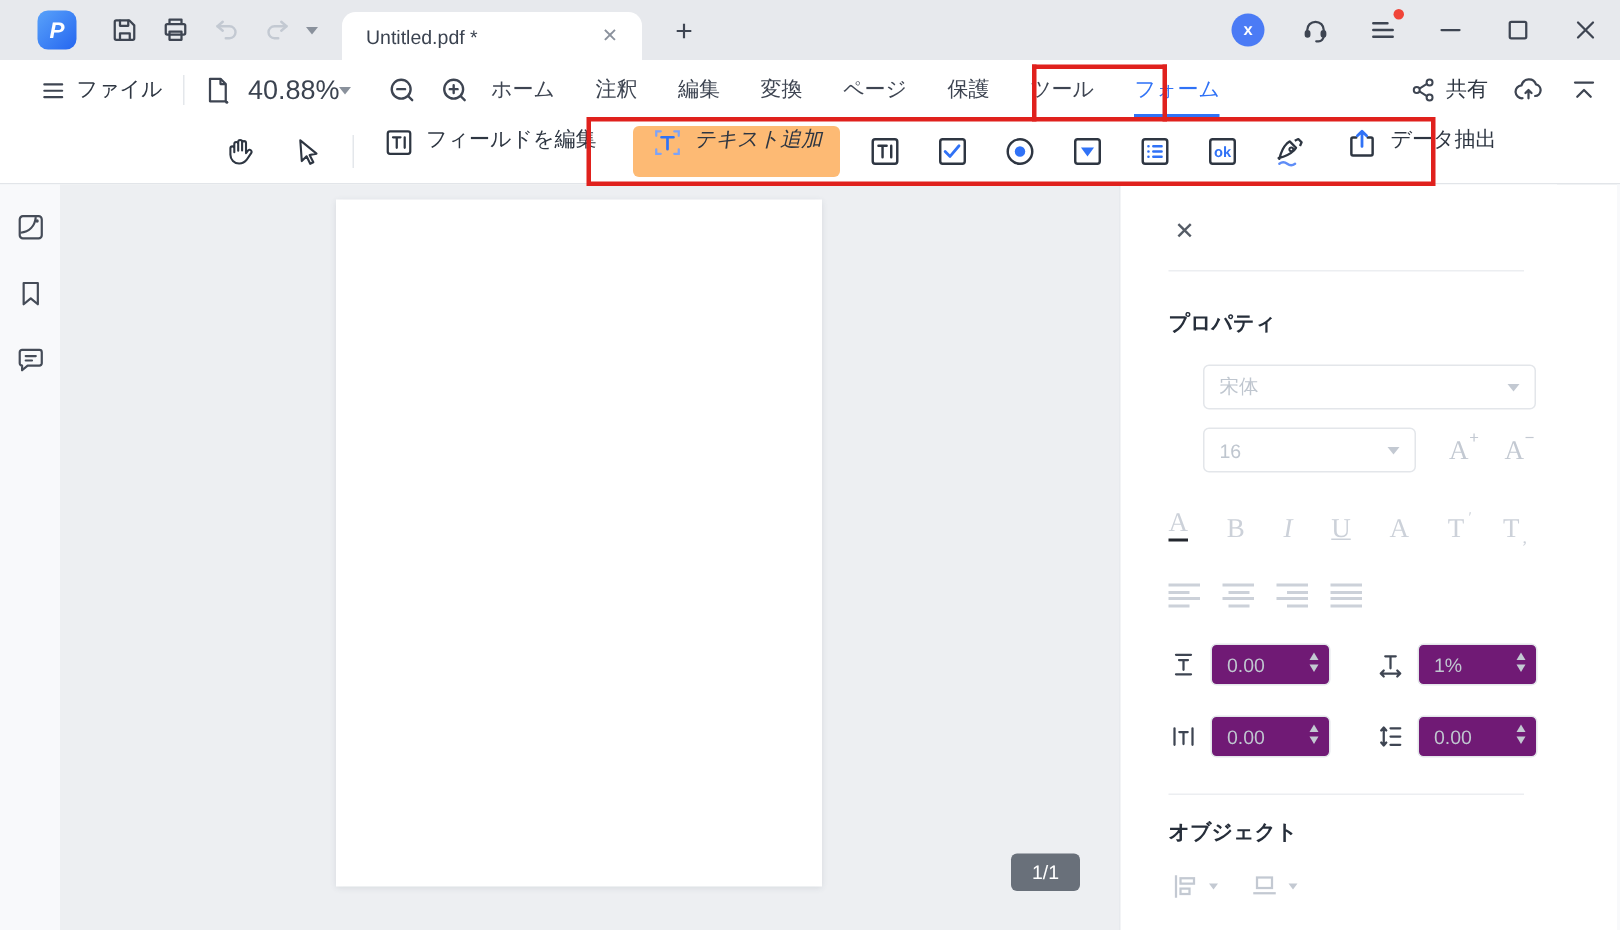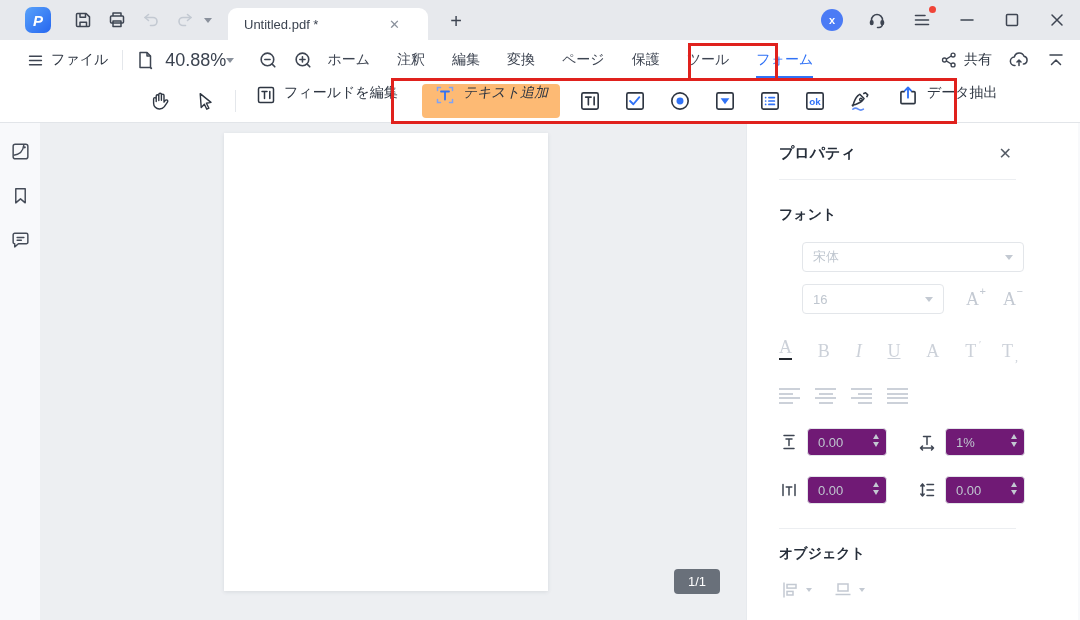--- a/index.html
+++ b/index.html
@@ -10,21 +10,21 @@
   
   .titlebar { position:absolute; left:0; top:0; width:1080px; height:40px; background:#e7e9ed; display:flex; align-items:center; }
   .logo { position:absolute; left:25px; top:7px; width:26px; height:26px; border-radius:7px;
           background:linear-gradient(135deg,#59a2fa,#2566f0); color:#fff; font-weight:bold; font-size:15px;
           display:flex; align-items:center; justify-content:center; font-style:italic; }
   .tb-icon { width:22px; height:22px; color:#3e4552; display:flex; align-items:center; justify-content:center; cursor:pointer; }
   .tb-icon.disabled { color:#c3c9d2; }
   .tb-left { position:absolute; left:72px; top:9px; display:flex; gap:12px; align-items:center; }
   .tb-caret { width:0; height:0; border-left:4px solid transparent; border-right:4px solid transparent; border-top:5px solid #8a919c; margin-left:-4px; }
   .doc-tab { position:absolute; left:228px; top:8px; width:200px; height:32px; background:#fff; border-radius:9px 9px 0 0;
-             display:flex; align-items:center; padding:0 24px 0 16px; }
+             display:flex; align-items:center; padding:0 12px 0 16px; }
   .doc-tab .t-title { flex:1; font-size:13px; color:#3b4350; white-space:nowrap; overflow:hidden; }
   .t-close { color:#8a919c; font-size:13px; cursor:pointer; padding:2px 4px; }
   .new-tab { position:absolute; left:443px; top:8px; width:26px; height:26px; color:#3e4552; font-size:20px; font-weight:300;
              display:flex; align-items:center; justify-content:center; cursor:pointer; }
   .tb-right { position:absolute; right:12px; top:0; height:40px; display:flex; align-items:center; gap:23px; }
   .avatar { width:22px; height:22px; border-radius:50%; background:#4b7bf5; color:#fff; font-size:11px; font-weight:bold;
             display:flex; align-items:center; justify-content:center; cursor:pointer; }
   .menu-dot { position:relative; }
   .menu-dot .dot { position:absolute; right:-3px; top:-3px; width:7px; height:7px; border-radius:50%; background:#f04438; }
 
@@ -364,26 +364,25 @@
     </div>
   </div>
 
   <div class="canvas">
     <div class="page"></div>
     <div class="page-indicator">1/1</div>
   </div>
 
   <div class="panel">
     <div class="panel-header">
-      <span class="panel-title">プロパティ</span>
       <span class="panel-close">✕</span>
     </div>
     <hr class="hr">
 
-    <div class="sec-h mt26">フォント</div>
+    <div class="sec-h mt26">プロパティ</div>
 
     <div class="select font-select">
       <span>宋体</span>
       <span class="caret"></span>
     </div>
 
     <div class="size-row">
       <div class="select size-select">
         <span>16</span>
         <span class="caret"></span>

